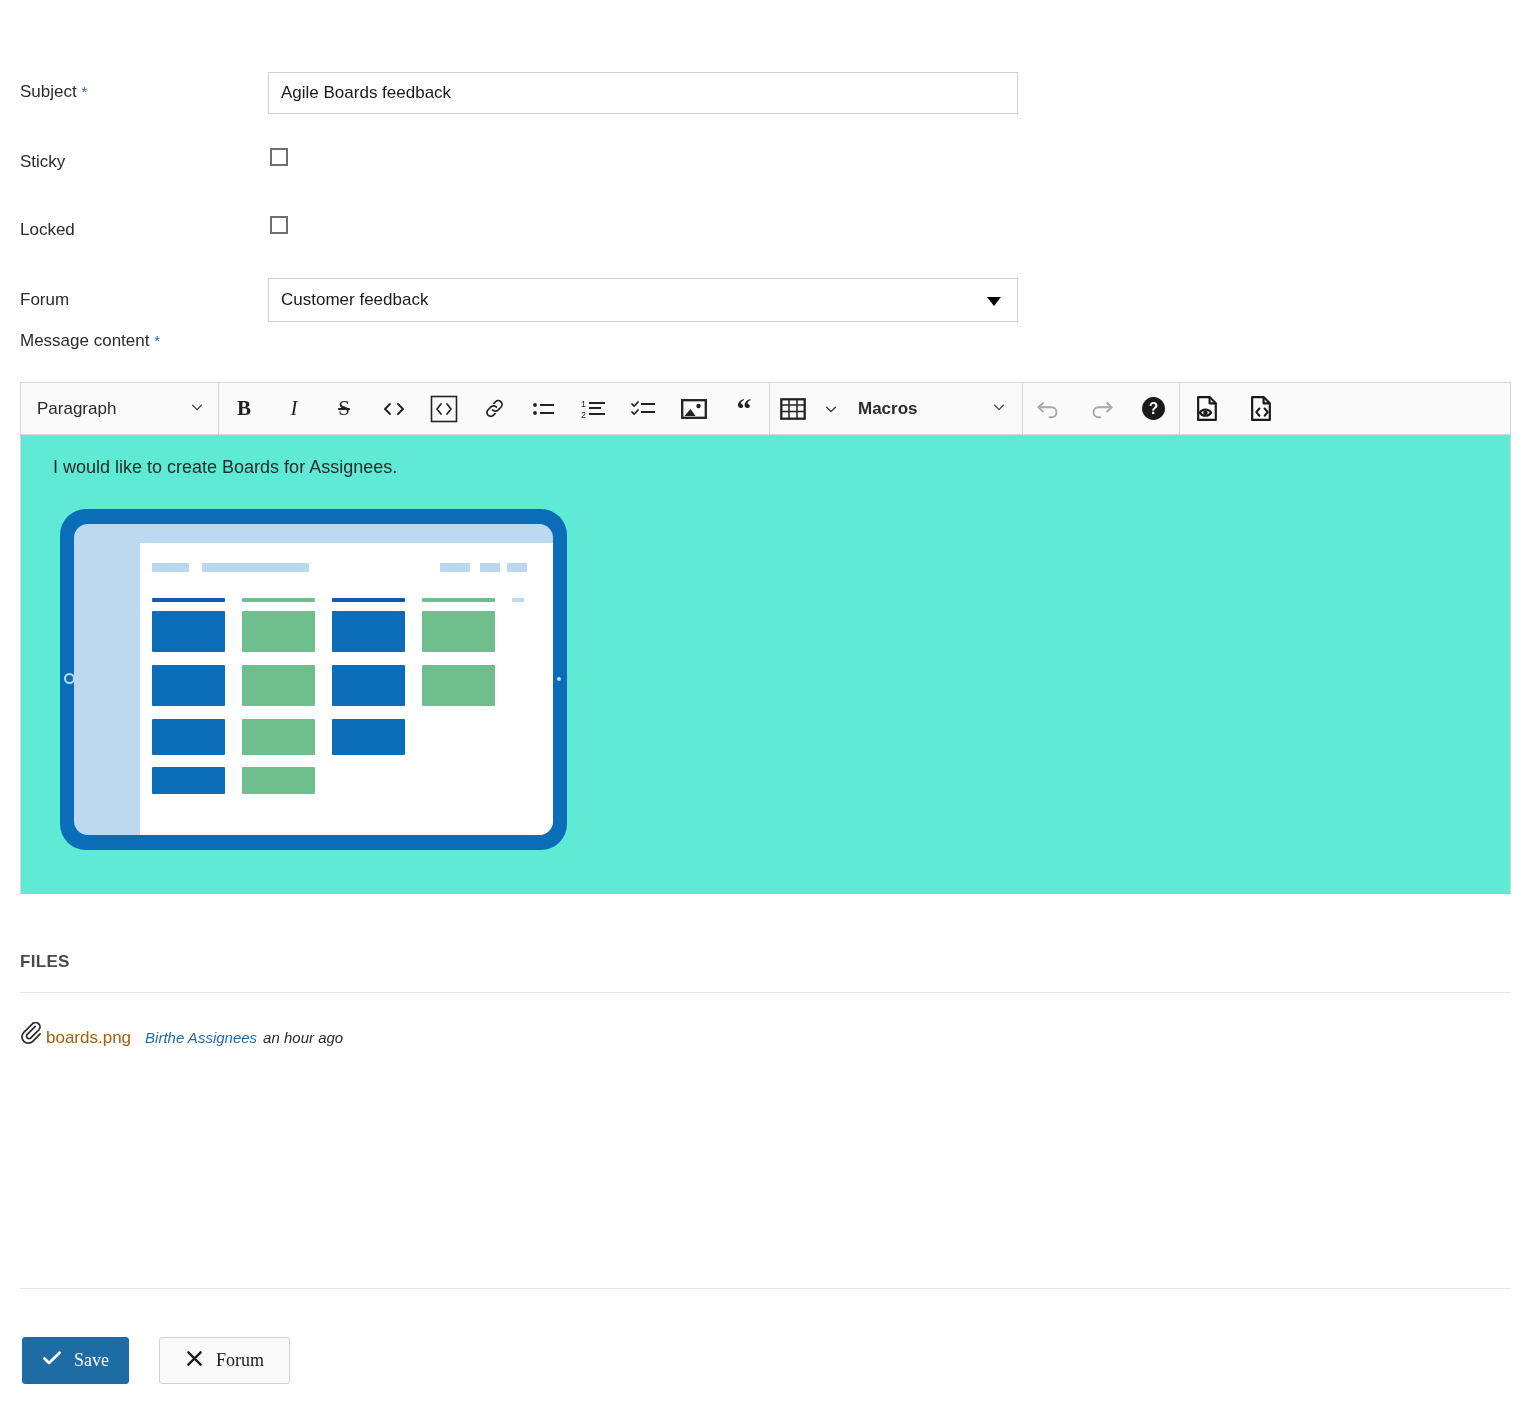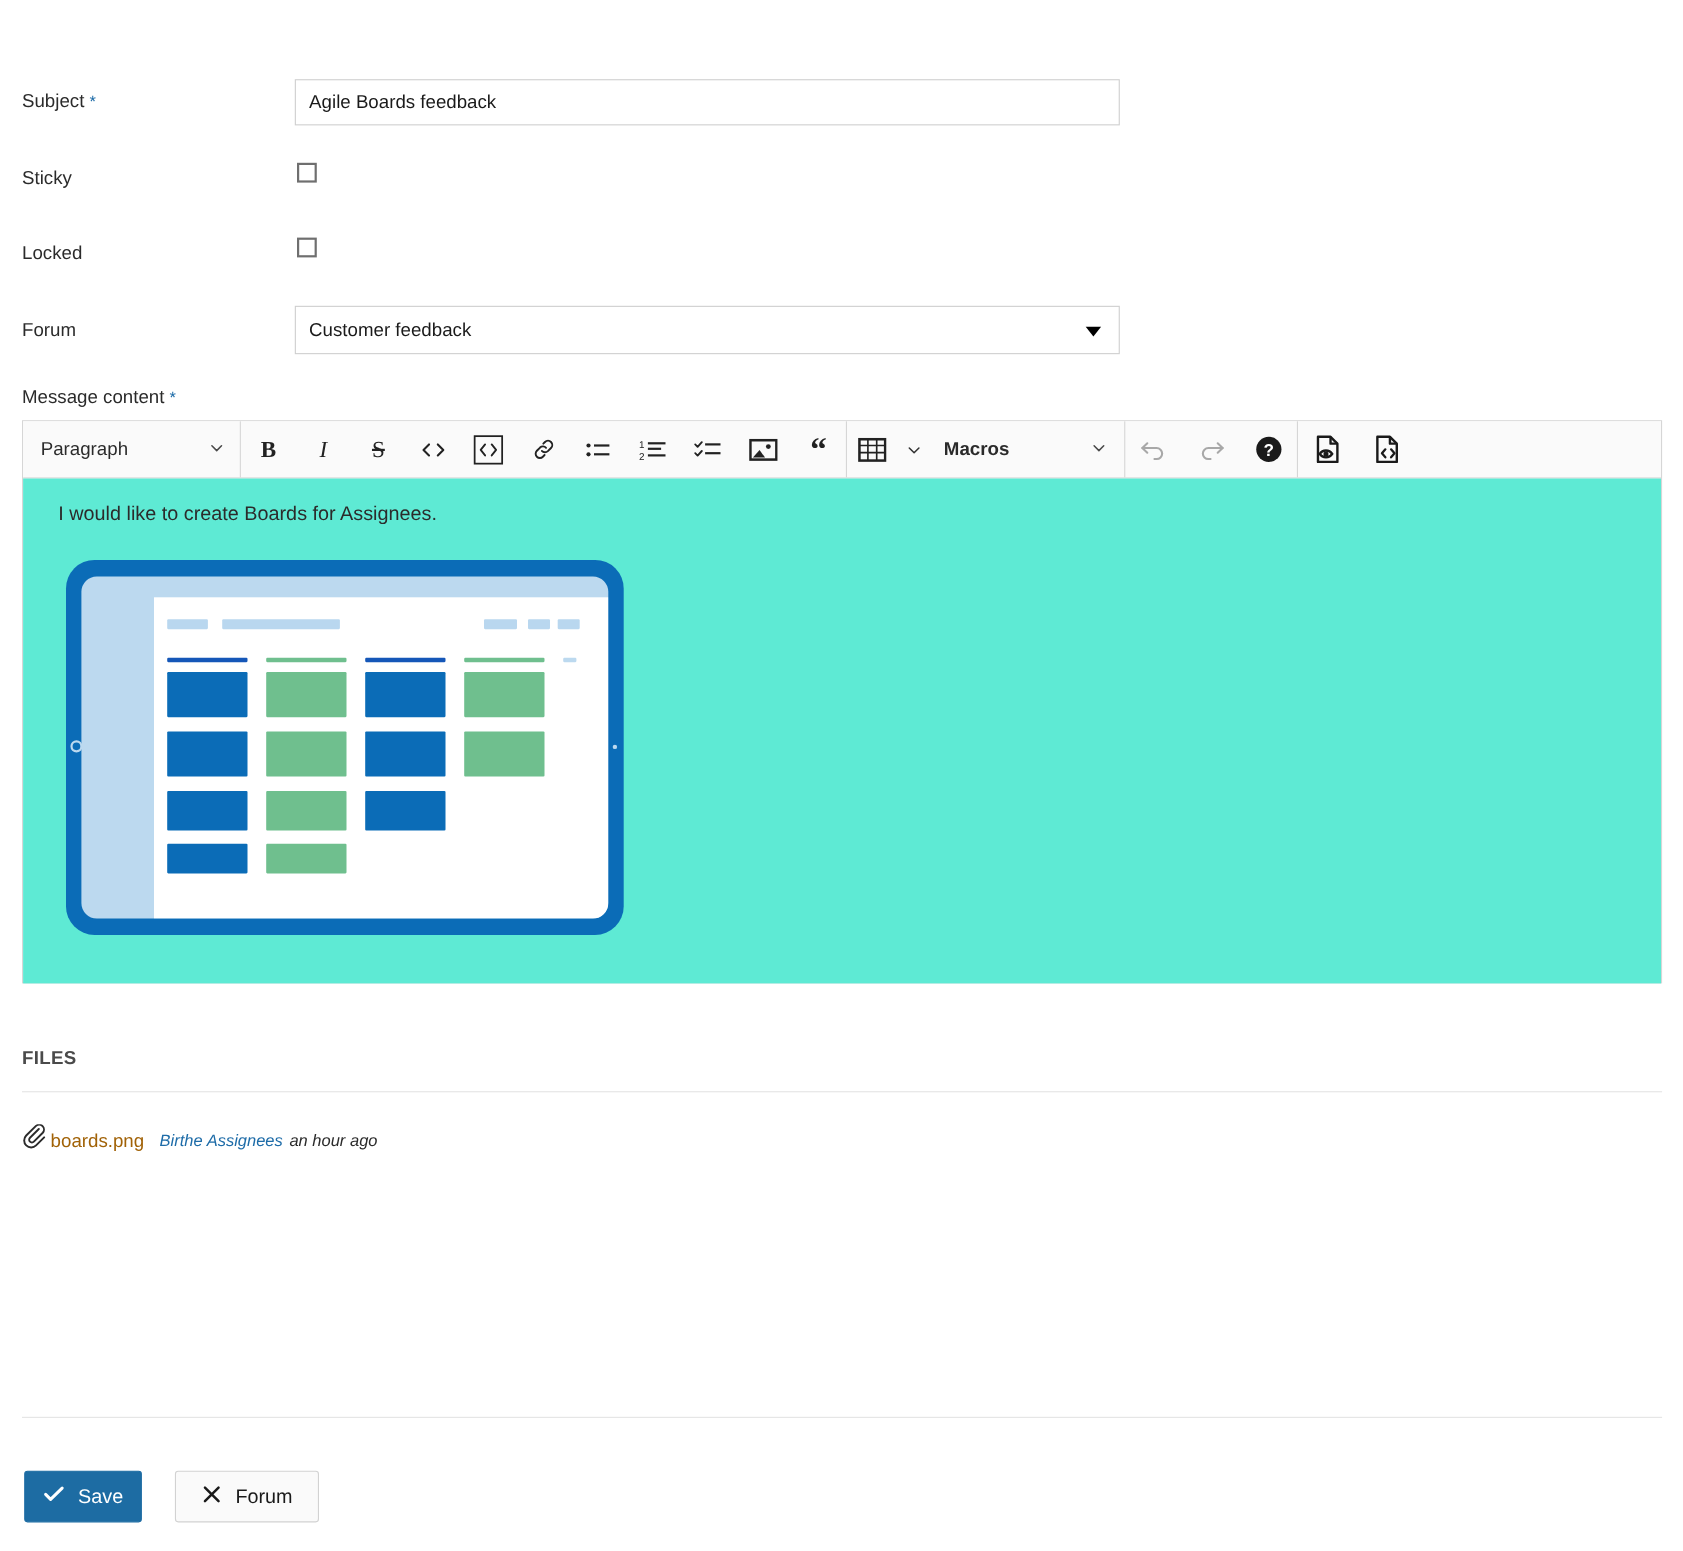--- a/index.html
+++ b/index.html
@@ -178,20 +178,21 @@
   .dz-inner { display: flex; align-items: center; gap: 20px; }
   .dz-text { font-size: 18px; color: #6b6b6b; line-height: 1.6; }
 
   
   .btn {
     position: absolute;
     display: flex; align-items: center; justify-content: center;
     gap: 12px;
     font-size: 18px; cursor: pointer;
     border-radius: 3px;
+    font-family: Liberation Serif, serif;
   }
   .btn-save {
     left: 22px; top: 1337px; width: 107px; height: 47px;
     background: #1d6ca3; color: #fff; border: 1px solid #1d6ca3;
   }
   .btn-cancel {
     left: 159px; top: 1337px; width: 131px; height: 47px;
     background: #fafafa; color: #1a1a1a; border: 1px solid #d2d2d2;
   }
 </style>
@@ -212,21 +213,21 @@
 
   <div class="form-label" style="top:220px;">Locked</div>
   <div class="chk" style="left:270px; top:216px;"></div>
 
   <div class="form-label" style="top:290px;">Forum</div>
   <div class="select-box" style="left:268px; top:278px; width:750px; height:44px;">
     <span>Customer feedback</span>
     <span class="select-arrow"></span>
   </div>
 
-  <div class="form-label" style="top:351px;">
+  <div class="form-label" style="top:331px;">
     <span>Message content</span>
     <span class="req">*</span>
   </div>
 
   <div class="editor">
 
     <div class="toolbar">
 
       <div class="para-select">
         <span>Paragraph</span>

